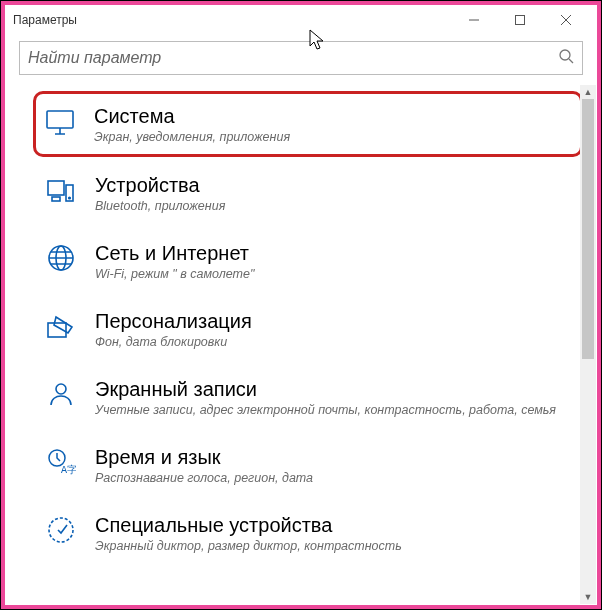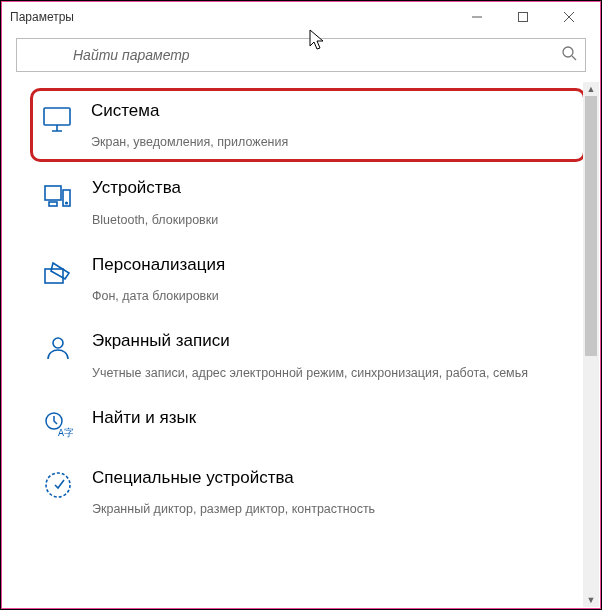--- a/index.html
+++ b/index.html
@@ -9,21 +9,21 @@
     width: 602px;
     height: 610px;
     overflow: hidden;
     position: relative;
     border: 1px solid #000;
   }
   .window {
     width: 600px;
     height: 608px;
     background: #fff;
-    border: 1px solid #ec4899;
+    border: 4px solid #ec4899;
     position: relative;
   }
   .titlebar {
     height: 30px;
     display: flex;
     align-items: center;
     padding: 0 8px;
     font-size: 12px;
     color: #333;
   }
@@ -48,25 +48,24 @@
     height: 34px;
     border: 1px solid #bcbcbc;
     display: flex;
     align-items: center;
     padding: 0 8px;
   }
   .search-box input {
     flex: 1;
     border: none;
     outline: none;
-    font-size: 14px;
+    font-size: 16px;
     color: #0369a1;
     background: transparent;
     font-family: inherit;
-    margin-left: 48px;
   }
   .search-box input::placeholder { color: #666; font-style: italic; }
   .search-icon { color: #777; }
   .content {
     height: calc(100% - 82px);
     overflow-y: auto;
     padding: 4px 0 4px 0;
   }
   .item {
     display: flex;
@@ -85,28 +84,29 @@
     height: 32px;
     flex-shrink: 0;
     color: #8b5cf6;
     display:flex;
     align-items:flex-end;
     justify-content:center;
     font-family:Liberation Mono, monospace;
   }
   .item-text { flex:1; }
   .item-title {
-    font-size: 17px;
+    font-size: 20px;
     color: #000;
     line-height: 1.2;
   }
   .item-sub {
     font-size: 12.5px;
     color: #6a6a6a;
-    margin-top: 14px;
+    margin-top: 2px;
+    font-style: italic;
   }
   
   .scrollbar {
     position:absolute;
     right:1px;
     top:80px;
     width:16px;
     bottom:1px;
     background:#f0f0f0;
   }
@@ -194,24 +194,37 @@
       <div class="item-icon">
         <svg width="30" height="28" viewBox="0 0 30 28" fill="none" stroke="#0a5fb3" stroke-width="1.6">
             <rect x="2" y="4" width="16" height="14"></rect>
             <rect x="20" y="8" width="7" height="16"></rect>
             <rect x="6" y="20" width="8" height="4"></rect>
             <circle cx="23.5" cy="21" r="0.8" fill="#0a5fb3"></circle>
           </svg>
       </div>
       <div class="item-text">
         <div class="item-title">Устройства</div>
-        <div class="item-sub">Bluetooth, блокировки</div>
-      </div>
-    </div>
-
+        <div class="item-sub">Bluetooth, приложения</div>
+      </div>
+    </div>
+
+    <div class="item">
+      <div class="item-icon">
+        <svg width="30" height="30" viewBox="0 0 30 30" fill="none" stroke="#0a5fb3" stroke-width="1.6">
+            <circle cx="15" cy="15" r="12"></circle>
+            <ellipse cx="15" cy="15" rx="5" ry="12"></ellipse>
+            <path d="M3 15h24M5 9h20M5 21h20"></path>
+          </svg>
+      </div>
+      <div class="item-text">
+        <div class="item-title">Сеть и Интернет</div>
+        <div class="item-sub">Wi-Fi, режим " в самолете"</div>
+      </div>
+    </div>
 
     <div class="item">
       <div class="item-icon">
         <svg width="30" height="28" viewBox="0 0 30 28" fill="none" stroke="#0a5fb3" stroke-width="1.6">
             <rect x="2" y="10" width="18" height="14"></rect>
             <path d="M10 4l16 10-4 6L8 12z"></path>
           </svg>
       </div>
       <div class="item-text">
         <div class="item-title">Персонализация</div>
@@ -221,34 +234,35 @@
 
     <div class="item">
       <div class="item-icon">
         <svg width="30" height="30" viewBox="0 0 30 30" fill="none" stroke="#0a5fb3" stroke-width="1.6">
             <circle cx="15" cy="10" r="5"></circle>
             <path d="M5 26c0-6 5-9 10-9s10 3 10 9"></path>
           </svg>
       </div>
       <div class="item-text">
         <div class="item-title">Экранный записи</div>
-        <div class="item-sub">Учетные записи, адрес электронной режим, синхронизация, работа, семья</div>
+        <div class="item-sub">Учетные записи, адрес электронной почты, контрастность, работа, семья</div>
       </div>
     </div>
 
     <div class="item">
       <div class="item-icon">
         <svg width="30" height="30" viewBox="0 0 30 30" fill="none" stroke="#0a5fb3" stroke-width="1.5">
             <circle cx="11" cy="11" r="8"></circle>
             <path d="M11 6v5l3 3"></path>
             <text x="15" y="26" font-size="10" fill="#0a5fb3" stroke="none">A字</text>
           </svg>
       </div>
       <div class="item-text">
-        <div class="item-title">Найти и язык</div>
+        <div class="item-title">Время и язык</div>
+        <div class="item-sub">Распознавание голоса, регион, дата</div>
       </div>
     </div>
 
     <div class="item">
       <div class="item-icon">
         <svg width="30" height="30" viewBox="0 0 30 30" fill="none" stroke="#0a5fb3" stroke-width="1.6" stroke-dasharray="3 2">
             <circle cx="15" cy="15" r="12"></circle>
             <path stroke-dasharray="0" d="M12 15l3 3 6-8"></path>
           </svg>
       </div>

